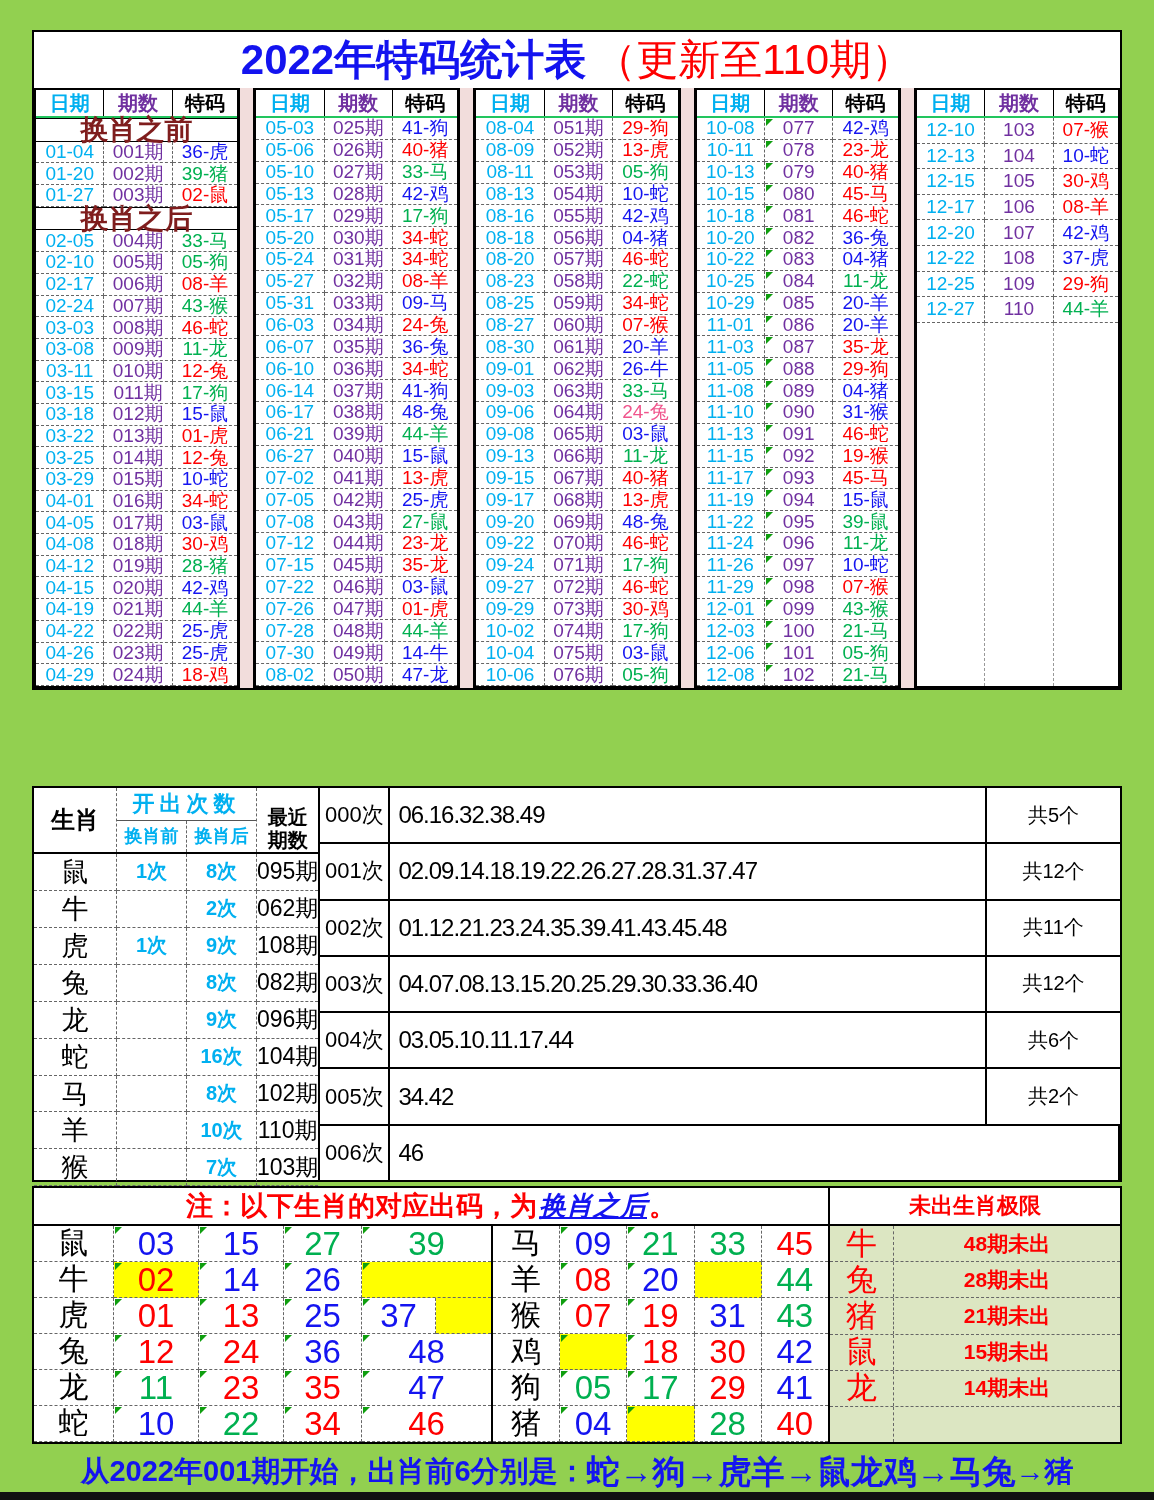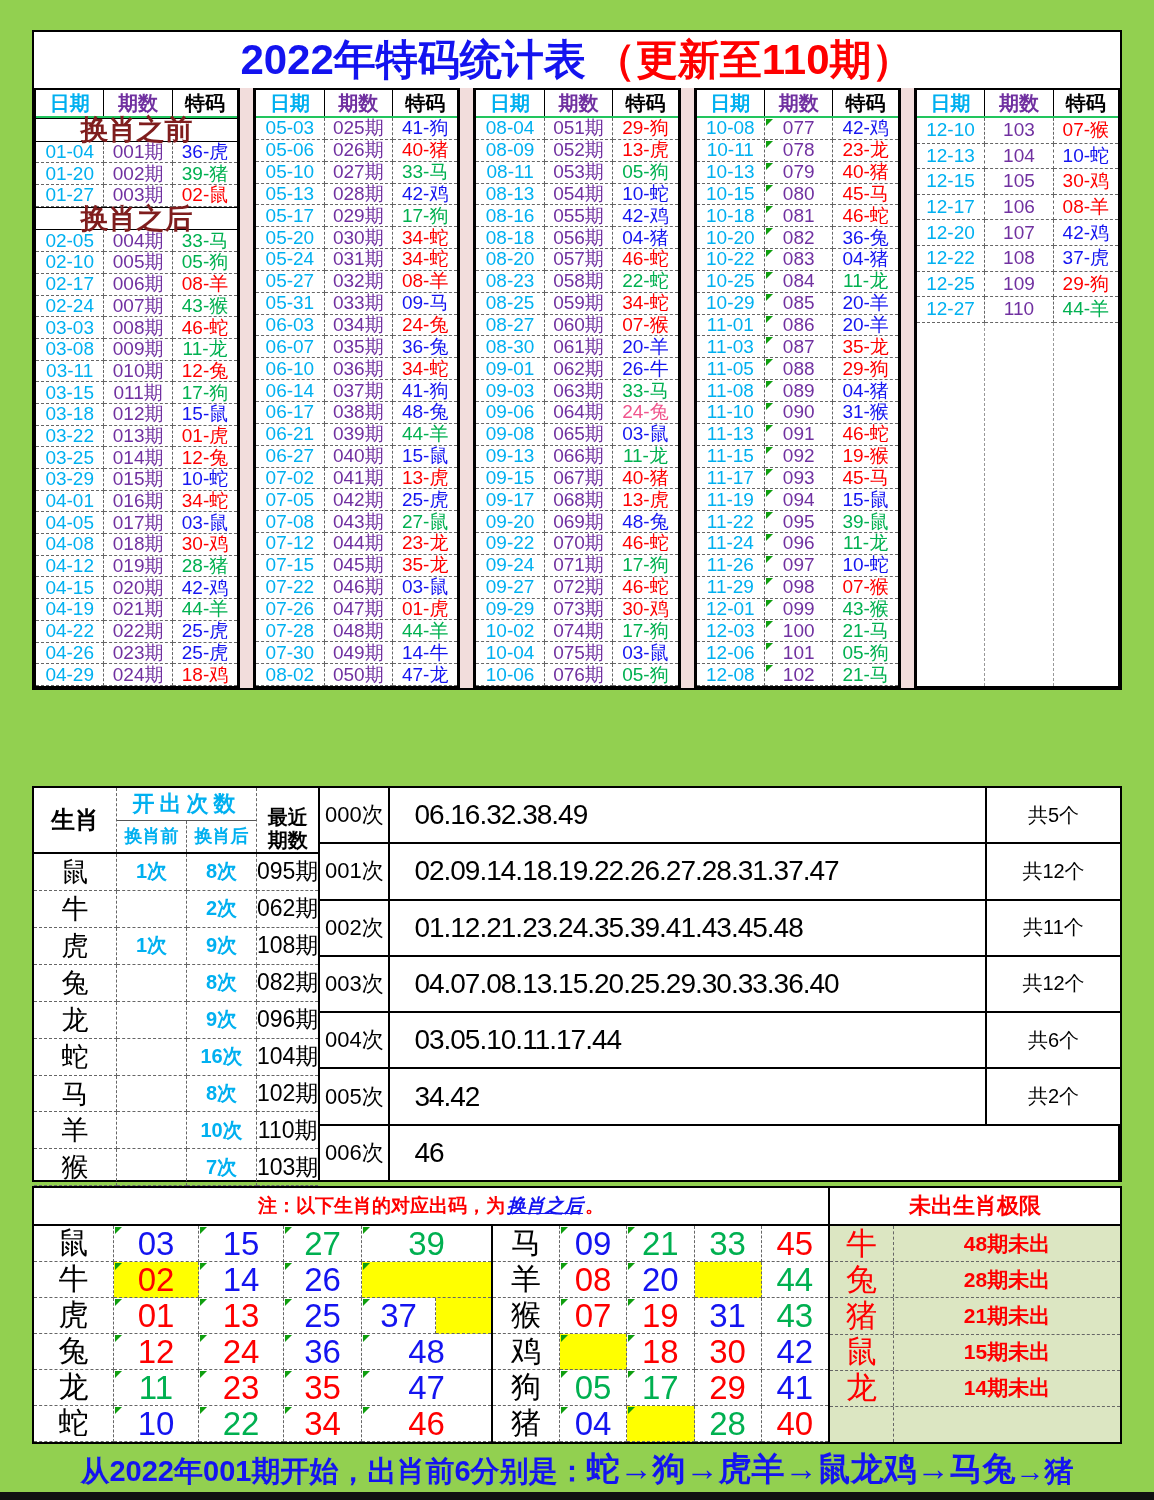--- a/index.html
+++ b/index.html
@@ -3,21 +3,21 @@
 <meta charset="utf-8">
 <style>
   *{box-sizing:border-box;margin:0;padding:0}
   body{background:#666;font-family:"Liberation Sans","DejaVu Sans",sans-serif}
   .page{position:relative;width:1154px;height:1500px;background:#92d050;overflow:hidden;margin:0 auto}
 
   
   .top-panel{position:absolute;left:32px;top:30px;width:1090px;height:660px;background:#fff;border:2px solid #000;display:flex;flex-direction:column}
   .title-row{flex:0 0 54px;display:flex;align-items:center;justify-content:center;white-space:nowrap}
   .title-main{color:#1313ef;font-size:42px;font-weight:bold}
-  .title-suffix{color:#fe0000;font-size:42px;font-weight:bold;margin-left:8px}
+  .title-suffix{color:#fe0000;font-size:42px;font-weight:normal;margin-left:8px}
   .tables-row{flex:1;display:flex;min-height:0}
   .sep{flex:0 0 15px;background:#f2dddc;border-left:1px solid #000;border-right:1px solid #000}
   .rgroup{flex:1;display:flex;flex-direction:column;border:2px solid #000;min-width:0}
   .rrow{flex:1;display:flex;min-height:0}
   .rrow.fixed{flex:0 0 25.6px}
   .rhead{flex:0 0 28px;border-bottom:2px solid #22c55e}
   .cell{display:flex;align-items:center;justify-content:center;border-right:1px dashed #666;border-bottom:1px dashed #666;font-size:19px;white-space:nowrap;overflow:hidden}
   .rrow .cell:nth-child(1){flex:0 0 34%}
   .rrow .cell:nth-child(2){flex:0 0 34%}
   .rrow .cell:nth-child(3){flex:1;border-right:0}
@@ -49,27 +49,27 @@
   .zc{display:flex;align-items:center;justify-content:center;border-right:1px dashed #666;border-bottom:1px dashed #666;white-space:nowrap;overflow:hidden}
   .zrow:last-child .zc{border-bottom:0}
   .zc-z{flex:0 0 83px;font-size:27px;color:#000}
   .zc-b{flex:0 0 70px;color:#00b0f0;font-weight:bold;font-size:20px}
   .zc-a{flex:0 0 70px;color:#00b0f0;font-weight:bold;font-size:20px}
   .zc-r{flex:1;font-size:23px;border-right:0}
   .freq{flex:1;display:flex;flex-direction:column}
   .frow{flex:1;display:flex;border-bottom:2px solid #000;min-height:0}
   .frow:last-child{border-bottom:0}
   .flabel{flex:0 0 70px;display:flex;align-items:center;justify-content:center;font-size:22px;border-right:2px solid #000}
-  .fnums{flex:1;display:flex;align-items:center;padding-left:24px;font-size:28px;letter-spacing:-1px;border-right:2px solid #000;white-space:nowrap;overflow:hidden}
+  .fnums{flex:1;display:flex;align-items:center;padding-left:8px;font-size:24px;letter-spacing:-1px;border-right:2px solid #000;white-space:nowrap;overflow:hidden}
   .fcount{flex:0 0 133px;display:flex;align-items:center;justify-content:center;font-size:20px}
 
   
   .bottom-panel{position:absolute;left:32px;top:1186px;width:1090px;height:258px;background:#fff;border:2px solid #000;display:flex}
   .bleft{flex:1;display:flex;flex-direction:column;border-right:2px solid #000;min-width:0}
-  .note{flex:0 0 38px;display:flex;align-items:center;justify-content:center;font-size:19px;font-weight:bold;color:#fe0000;border-bottom:2px solid #000;white-space:nowrap}
+  .note{flex:0 0 38px;display:flex;align-items:center;justify-content:center;font-size:27px;font-weight:bold;color:#fe0000;border-bottom:2px solid #000;white-space:nowrap}
   .note-hl{color:#1414f0;font-style:italic;text-decoration:underline;margin:0 2px}
   .maps{flex:1;display:flex;min-height:0}
   .mtable{display:flex;flex-direction:column}
   .mleft{flex:0 0 459px;border-right:2px solid #000}
   .mright{flex:1}
   .mrow{flex:1;display:flex;min-height:0}
   .mz{display:flex;align-items:center;justify-content:center;font-size:30px;border-right:1px dashed #666;border-bottom:1px dashed #666}
   .mc{position:relative;display:flex;align-items:center;justify-content:center;font-size:33px;border-right:1px dashed #666;border-bottom:1px dashed #666;overflow:hidden}
   .mrow .last{border-right:0}
   .mleft .mz{flex:0 0 80px}
@@ -83,21 +83,21 @@
   .bg-y{background:#ffff00}
   .limits{flex:0 0 290px;display:flex;flex-direction:column}
   .ltitle{flex:0 0 38px;display:flex;align-items:center;justify-content:center;color:#fe0000;font-weight:bold;font-size:22px;border-bottom:2px solid #000;background:#fff}
   .lbody{flex:1;display:flex;flex-direction:column;background:#dce6c2}
   .lrow{flex:1;display:flex;border-bottom:1px dashed #666;min-height:0}
   .lrow:last-child{border-bottom:0}
   .lz{flex:0 0 64px;display:flex;align-items:center;justify-content:center;color:#fe0000;font-size:31px;border-right:1px dashed #666}
   .lt{flex:1;display:flex;align-items:center;justify-content:center;color:#fe0000;font-size:21px;font-weight:bold}
 
   
-  .footer{position:absolute;left:0;top:1444px;width:100%;height:48px;display:flex;align-items:flex-end;justify-content:center;color:#1414f0;font-size:29px;font-weight:600;white-space:nowrap}
+  .footer{position:absolute;left:0;top:1444px;width:100%;height:56px;display:flex;align-items:center;justify-content:center;color:#1414f0;font-size:29px;font-weight:600;white-space:nowrap}
   .footer b{font-size:33px;font-weight:800}
   .bottom-bar{position:absolute;left:0;top:1492px;width:100%;height:8px;background:#111}
 </style>
 </head>
 <body>
 
 <div class="page">
 
   <div class="top-panel">
     <div class="title-row">

